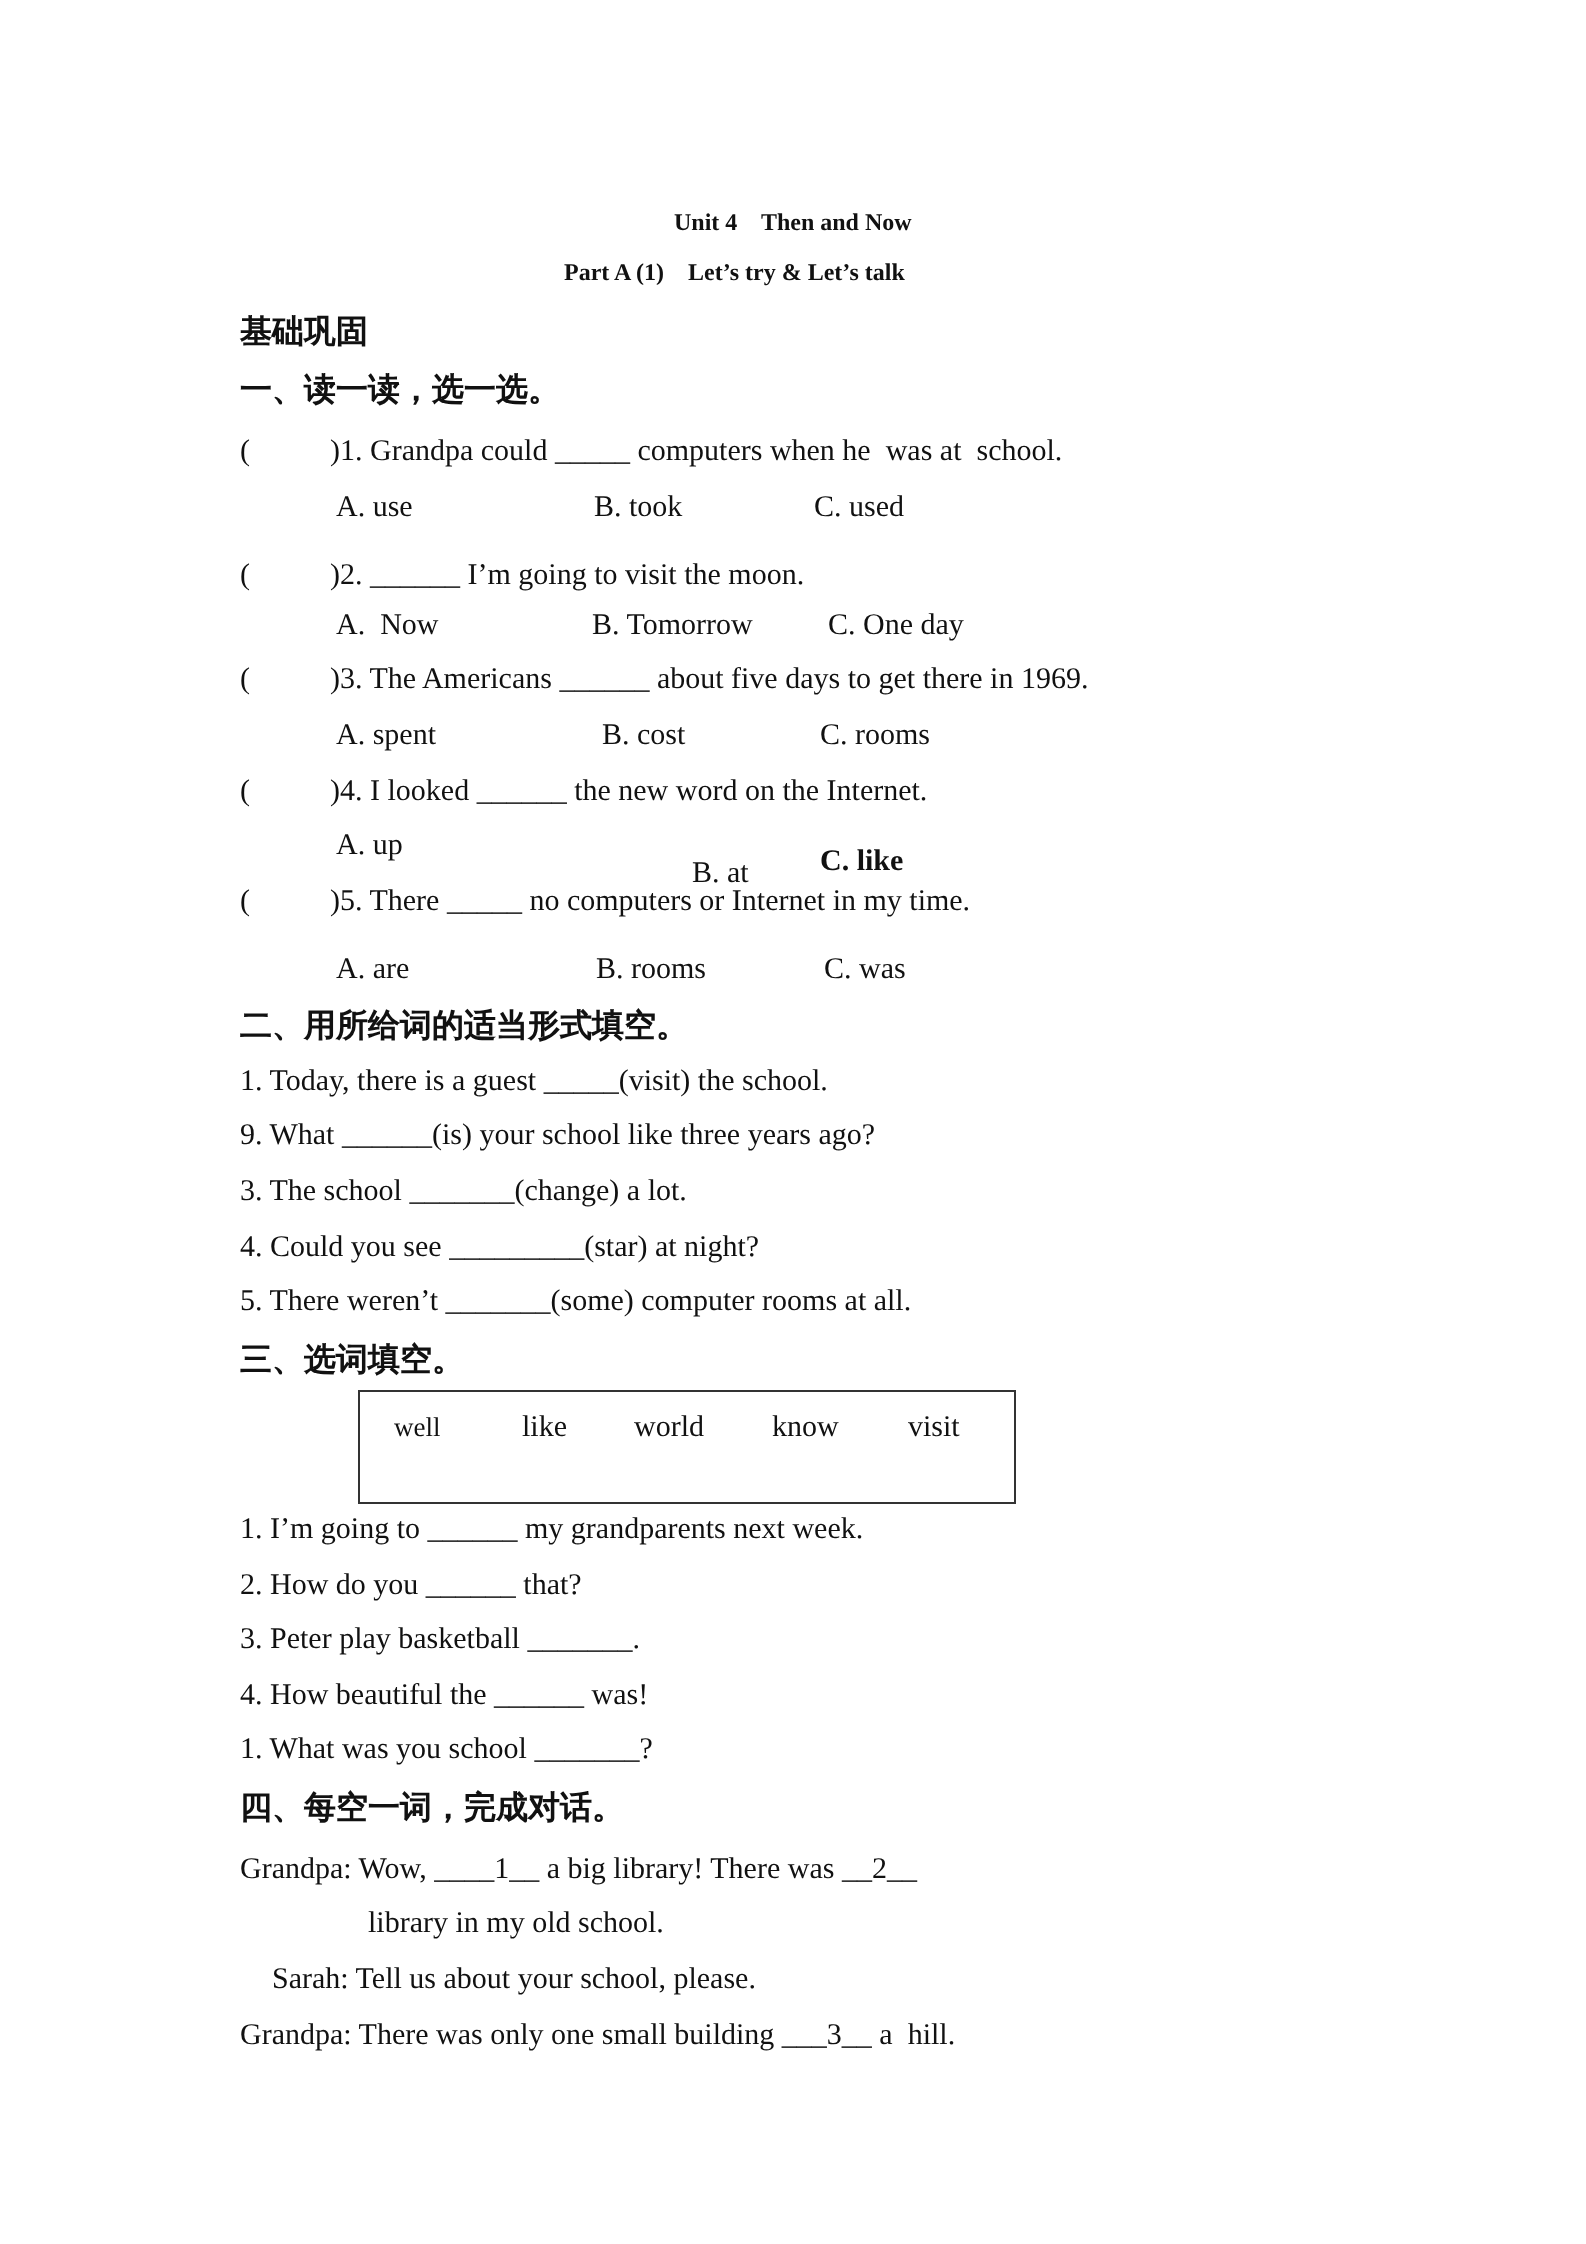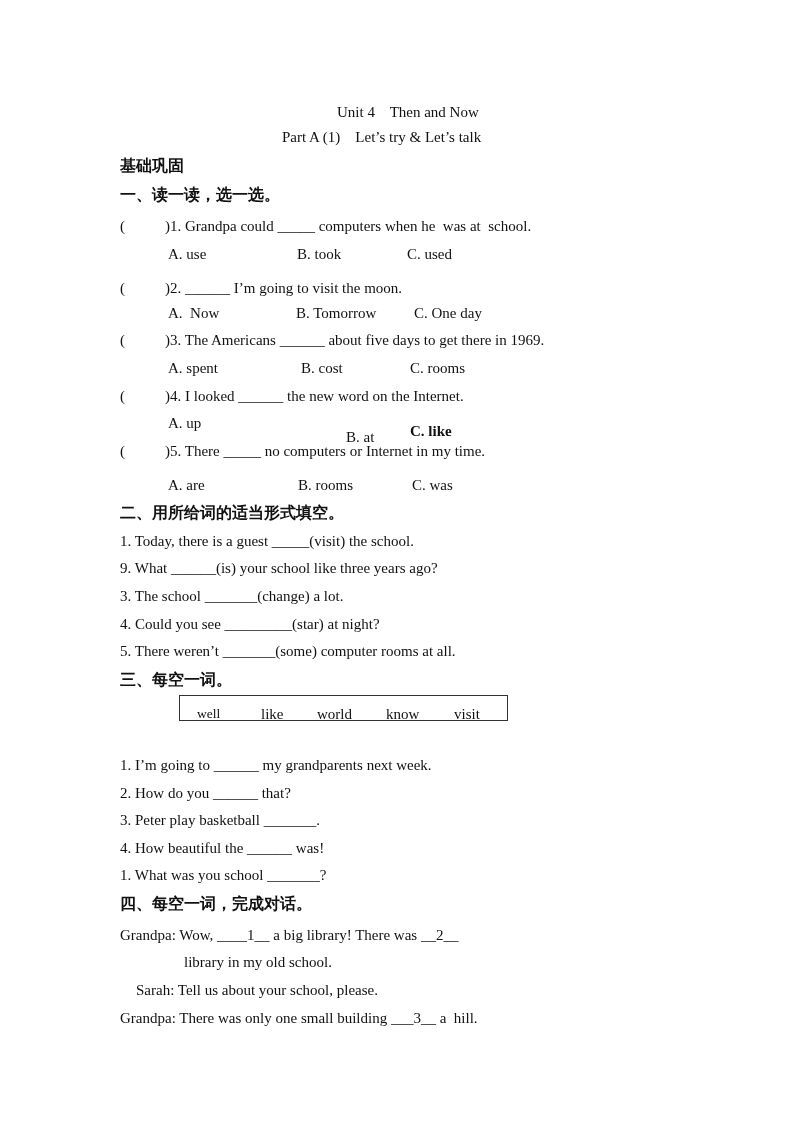--- a/index.html
+++ b/index.html
@@ -2,24 +2,24 @@
 <html><head>
   <meta charset="utf-8">
   <style>
     html, body { margin: 0; padding: 0; background: #ffffff; }
     body {
       width: 793px; height: 1122px; position: relative; overflow: hidden;
       font-family: "Liberation Serif", "DejaVu Serif", serif;
       color: #111111; font-size: 15px;
     }
     .abs { position: absolute; white-space: pre; line-height: 1; }
-    .title { font-weight: normal; font-size: 15px; }
+    .title { font-weight: bold; font-size: 12px; }
     .cn { font-family: "DejaVu Sans", "Liberation Sans", sans-serif; font-weight: bold; font-size: 16px; }
     .wordbox {
-      position: absolute; left: 179px; top: 695px; width: 329px; height: 26px;
+      position: absolute; left: 179px; top: 695px; width: 329px; height: 57px;
       border: 1.5px solid #333; box-sizing: border-box;
     }
     .wordbox span { position: absolute; top: 11px; white-space: pre; line-height: 1; }
   </style>
 </head>
 <body>
 
 <div>
 
   <div class="abs title" style="left:337px; top:105px;">Unit 4    Then and Now</div>
@@ -68,21 +68,21 @@
     <div class="abs" style="left:412px; top:478px;">C. was</div>
   </div>
 
   <div class="abs cn" style="left:120px; top:505px;">二、用所给词的适当形式填空。</div>
   <div class="abs" style="left:120px; top:534px;">1. Today, there is a guest _____(visit) the school.</div>
   <div class="abs" style="left:120px; top:561px;">9. What ______(is) your school like three years ago?</div>
   <div class="abs" style="left:120px; top:589px;">3. The school _______(change) a lot.</div>
   <div class="abs" style="left:120px; top:617px;">4. Could you see _________(star) at night?</div>
   <div class="abs" style="left:120px; top:644px;">5. There weren’t _______(some) computer rooms at all.</div>
 
-  <div class="abs cn" style="left:120px; top:672px;">三、每空一词。</div>
+  <div class="abs cn" style="left:120px; top:672px;">三、选词填空。</div>
   <div class="wordbox">
     <span style="left:17px; font-size:13.5px;">well</span>
     <span style="left:81px;">like</span>
     <span style="left:137px;">world</span>
     <span style="left:206px;">know</span>
     <span style="left:274px;">visit</span>
   </div>
   <div class="abs" style="left:120px; top:758px;">1. I’m going to ______ my grandparents next week.</div>
   <div class="abs" style="left:120px; top:786px;">2. How do you ______ that?</div>
   <div class="abs" style="left:120px; top:813px;">3. Peter play basketball _______.</div>

